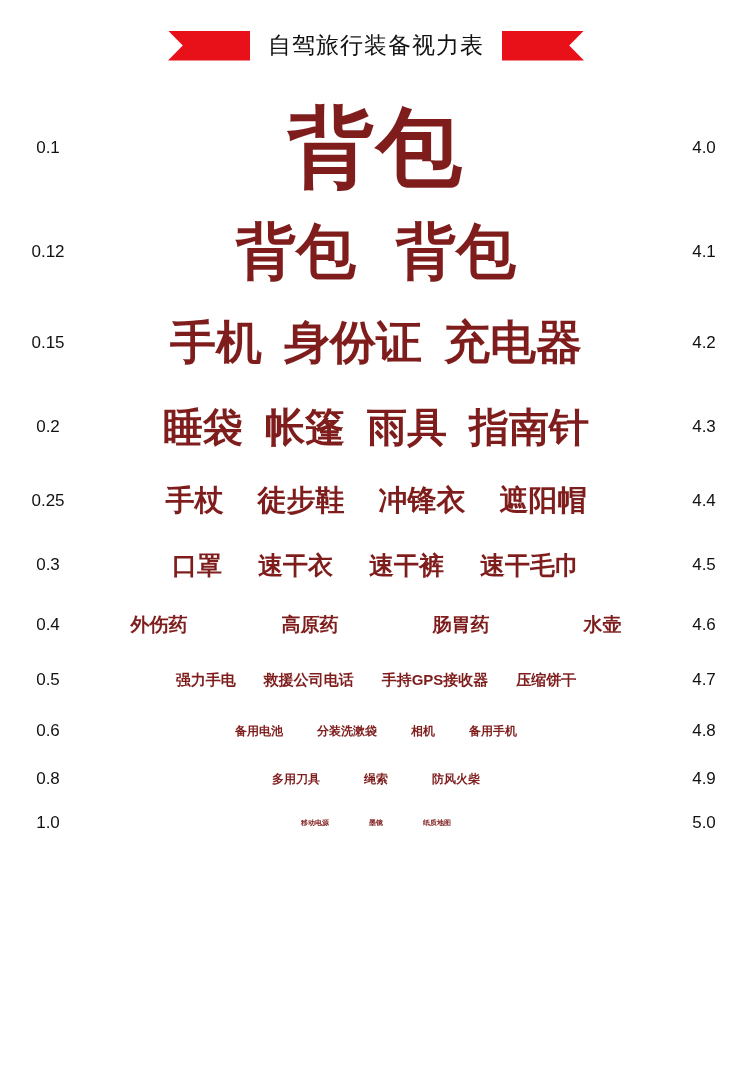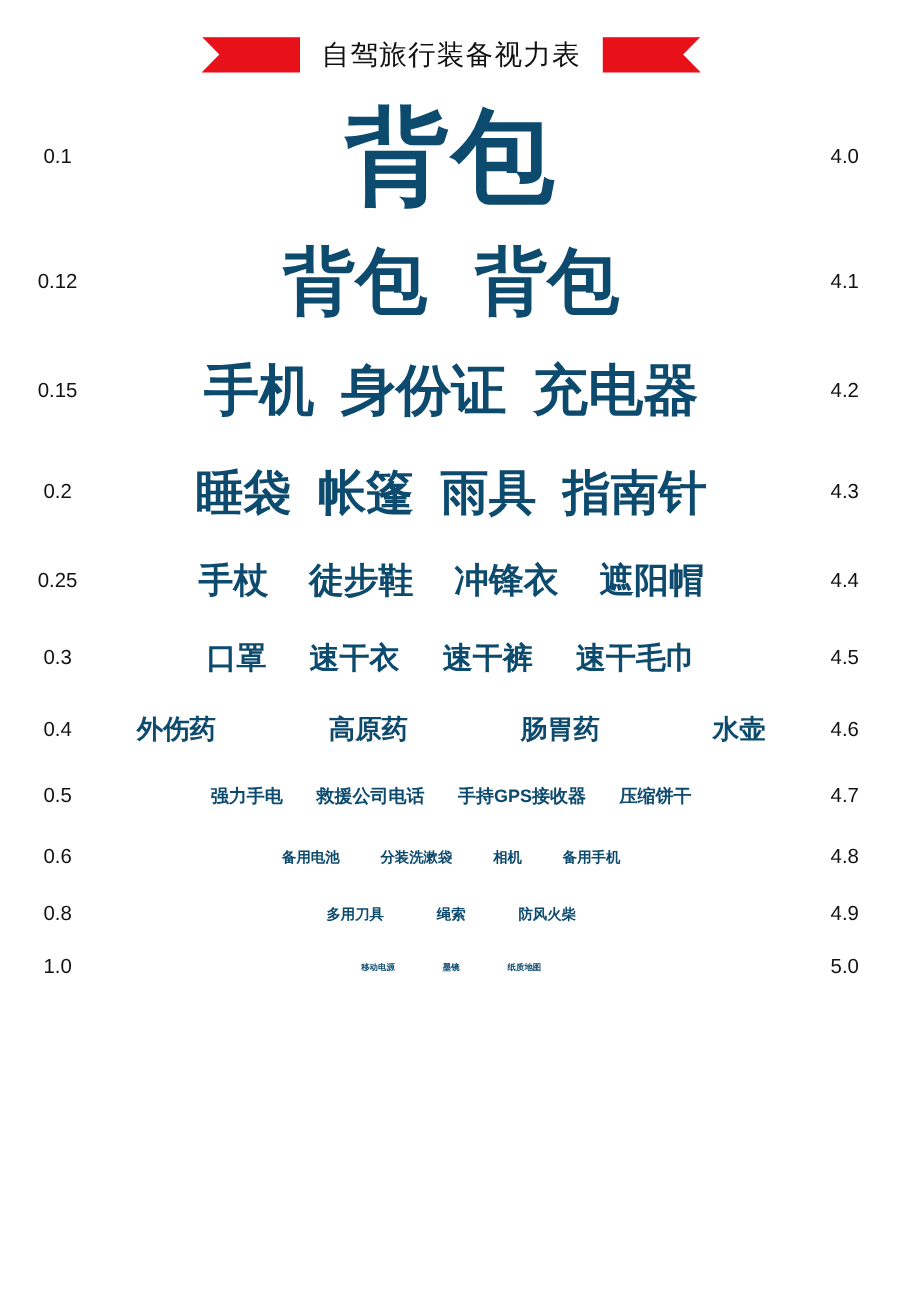--- a/index.html
+++ b/index.html
@@ -47,21 +47,21 @@
   .header-title {
     font-size: 23px;
     letter-spacing: 1px;
     color: #111111;
     white-space: nowrap;
     font-weight: 400;
   }
 
   
   .chart {
-    margin-top: 8px;
+    margin-top: 25px;
     display: flex;
     flex-direction: column;
   }
   .row {
     display: flex;
     align-items: center;
     width: 100%;
     box-sizing: border-box;
   }
   .left-scale, .right-scale {
@@ -76,21 +76,21 @@
   }
   .right-scale {
     width: 96px;
   }
   .optotypes {
     flex: 1 1 auto;
     display: flex;
     align-items: center;
     justify-content: center;
     font-weight: 700;
-    color: #0c4a6e;
+    color: #7f1d1d;
     white-space: nowrap;
   }
   .optotypes span {
     display: inline-block;
   }
 
   
   .r0 .optotypes { font-size: 86px; letter-spacing: 2px; height: 112px; }
 
   .r1 .optotypes { font-size: 60px; height: 96px; }
@@ -101,21 +101,21 @@
 
   .r3 .optotypes { font-size: 40px; height: 82px; }
   .r3 .optotypes span + span { margin-left: 22px; }
 
   .r4 .optotypes { font-size: 29px; height: 66px; }
   .r4 .optotypes span + span { margin-left: 34px; }
 
   .r5 .optotypes { font-size: 25px; height: 62px; }
   .r5 .optotypes span + span { margin-left: 36px; }
 
-  .r6 .optotypes { font-size: 22px; height: 58px; gap: 48px; }
+  .r6 .optotypes { font-size: 19px; height: 58px; gap: 48px; }
   .r6 .optotypes span + span { margin-left: 46px; }
 
   .r7 .optotypes { font-size: 15px; height: 52px; }
   .r7 .optotypes span + span { margin-left: 28px; }
 
   .r8 .optotypes { font-size: 12px; height: 50px; }
   .r8 .optotypes span + span { margin-left: 34px; }
 
   .r9 .optotypes { font-size: 12px; height: 46px; }
   .r9 .optotypes span + span { margin-left: 44px; }

